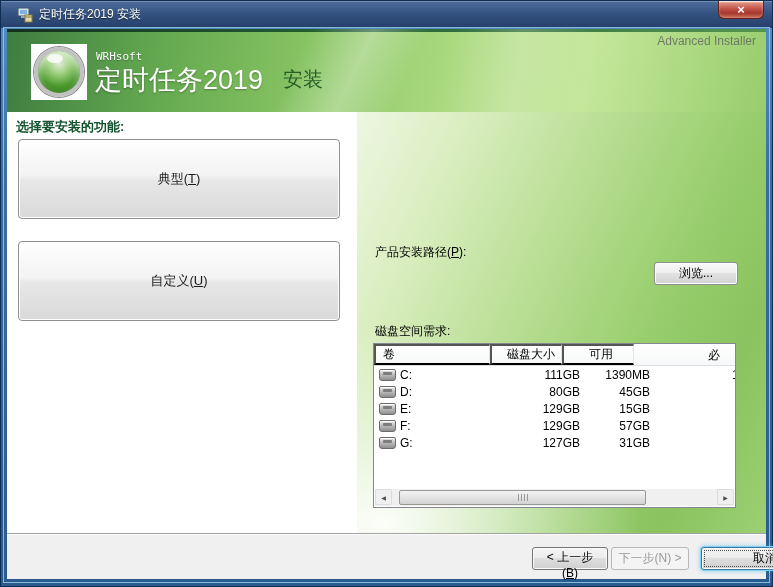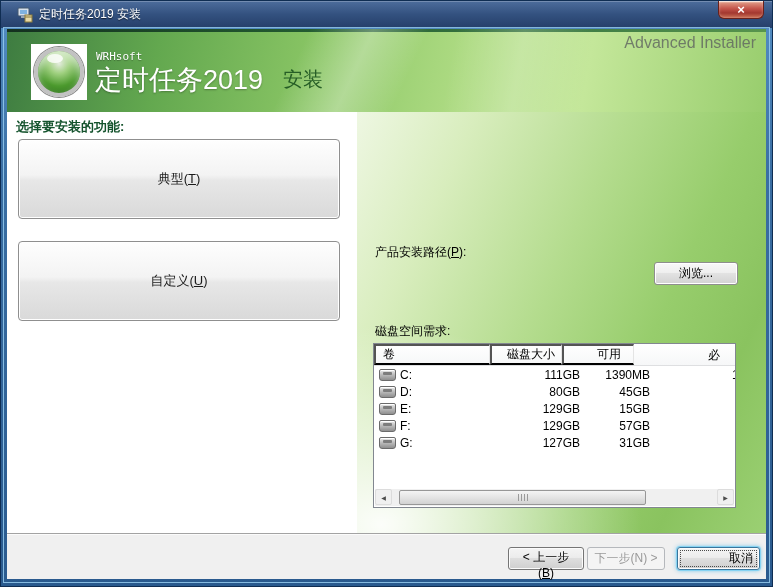--- a/index.html
+++ b/index.html
@@ -38,21 +38,21 @@
        border:4px solid #c2c2c2;box-shadow:0 0 0 1px #878787,inset 0 6px 8px rgba(255,255,255,.65);
        background:radial-gradient(circle at 50% 30%,#e4ecdd 0%,#9fd07f 28%,#4c9a2e 62%,#2a6b1a 100%);
        position:relative;}
   .logo-circle::before{content:"";position:absolute;left:9px;top:3px;width:16px;height:9px;
        border-radius:50%;background:rgba(255,255,255,.8);}
   .company{position:absolute;left:89px;top:21px;z-index:3;color:#fff;font-size:11px;
        font-family:"DejaVu Sans Mono",monospace;text-shadow:0 1px 1px rgba(0,0,0,.3);}
   .product{position:absolute;left:88px;top:33px;z-index:3;color:#fff;font-size:27px;
        text-shadow:0 1px 2px rgba(0,0,0,.3);}
   .mode{position:absolute;left:276px;top:37px;z-index:3;color:#265e26;font-size:20px;}
-  .watermark{position:absolute;top:5px;right:10px;z-index:3;font-size:16px;color:#5f6460;opacity:.8;}
+  .watermark{position:absolute;top:5px;right:10px;z-index:3;font-size:12px;color:#5f6460;opacity:.8;}
   
   .main{position:absolute;top:83px;left:0;right:0;bottom:46px;}
   .left{position:absolute;left:0;top:0;bottom:0;width:350px;background:#fff;}
   .right{position:absolute;left:350px;right:0;top:0;bottom:0;
        background:radial-gradient(ellipse 420px 320px at 6% 98%,rgba(255,255,255,.95) 0%,rgba(255,255,255,0) 62%),
                   linear-gradient(115deg,#eef7e2 0%,#d8edbd 20%,#b4dc8e 45%,#97cd6c 66%,#8ac35f 82%,#9bd073 100%);}
   .features-heading{position:absolute;left:9px;top:6px;font-size:13px;font-weight:bold;color:#14532d;}
   .feat-btn{position:absolute;left:11px;width:322px;height:80px;
        border:1px solid #8f8f8f;border-radius:4px;cursor:pointer;font-family:inherit;
        background:linear-gradient(180deg,#fefefe 0%,#f3f3f3 45%,#e7e7e7 52%,#d9d9d9 100%);
@@ -69,21 +69,21 @@
        box-shadow:inset 0 0 0 1px #fff;cursor:pointer;}
   .disk-label{top:211px;}
   .disk-table{position:absolute;left:16px;top:231px;width:361px;height:163px;
        border:1px solid #828790;background:#fff;overflow:hidden;font-size:12px;color:#000;}
   .dt-head{display:flex;height:21px;background:linear-gradient(180deg,#ffffff 0%,#f6f7f8 100%);
        border-bottom:1px solid #dedfe1;}
   .dt-h{display:flex;align-items:center;box-sizing:border-box;border-right:1px solid #e4e4e4;background:transparent;
        font-size:12px;font-family:inherit;color:#000;padding:0;cursor:default;}
   .dt-h.c1{width:116px;padding-left:7px;}
   .dt-h.c2{width:72px;justify-content:flex-end;padding-right:6px;font-family:Liberation Mono, monospace;}
-  .dt-h.c3{width:72px;justify-content:flex-end;padding-right:12px;}
+  .dt-h.c3{width:72px;justify-content:flex-end;padding-right:20px;}
   .dt-h.c4{flex:1;position:relative;border-right:none;}
   .frag{position:absolute;left:74px;top:3px;white-space:nowrap;}
   .dt-row{display:flex;height:17px;align-items:center;}
   .dt-row .c1{width:116px;display:flex;align-items:center;gap:4px;padding-left:5px;box-sizing:border-box;}
   .dt-row .c2{width:96px;text-align:right;padding-right:6px;box-sizing:border-box;}
   .dt-row .c3{width:72px;text-align:right;padding-right:8px;box-sizing:border-box;}
   .dt-row .c4{flex:1;position:relative;height:100%;}
   .dt-row .c4 .frag{top:2px;}
   .drive{width:15px;height:10px;border:1px solid #6b6b6b;border-radius:2px 2px 3px 3px;
        background:linear-gradient(180deg,#ececec 0%,#bdbdbd 45%,#8f8f8f 100%);
@@ -98,21 +98,21 @@
        border:1px solid #979797;border-radius:2px;cursor:pointer;
        background:linear-gradient(180deg,#f4f4f4 0%,#e4e4e4 50%,#d2d2d2 100%);}
   .sb-thumb::after{content:"";position:absolute;left:50%;top:3px;margin-left:-5px;width:10px;height:7px;
        background:repeating-linear-gradient(90deg,#9a9a9a 0 1px,transparent 1px 3px);}
   
   .footer{position:absolute;bottom:0;left:0;right:0;height:46px;background:#f0f0f0;
        border-top:1px solid #a3a3a3;box-shadow:inset 0 1px 0 #fbfbfb;box-sizing:border-box;}
   .f-btn{position:absolute;top:13px;height:23px;border:1px solid #757575;border-radius:3px;
        font-size:12px;color:#000;font-family:inherit;cursor:pointer;
        background:linear-gradient(180deg,#f4f4f4 0%,#ececec 45%,#dedede 50%,#cfcfcf 100%);
-       box-shadow:inset 0 0 0 1px #fbfbfb;}
+       box-shadow:inset 0 0 0 1px #fbfbfb;margin-left:24px;}
   .f-back{left:501px;width:76px;}
   .f-next{left:580px;width:78px;border-color:#b5b8bc;color:#9a9a9a;
        background:#f4f4f4;box-shadow:none;cursor:default;}
   .f-cancel{left:670px;width:83px;border-color:#39759c;
        box-shadow:0 0 0 1px #86d3f2,0 0 5px rgba(40,170,230,.8),inset 0 0 0 1px #fbfbfb;
        outline:1px dotted #4a4a4a;outline-offset:-4px;text-align:right;}
 </style>
 </head>
 <body>
 

